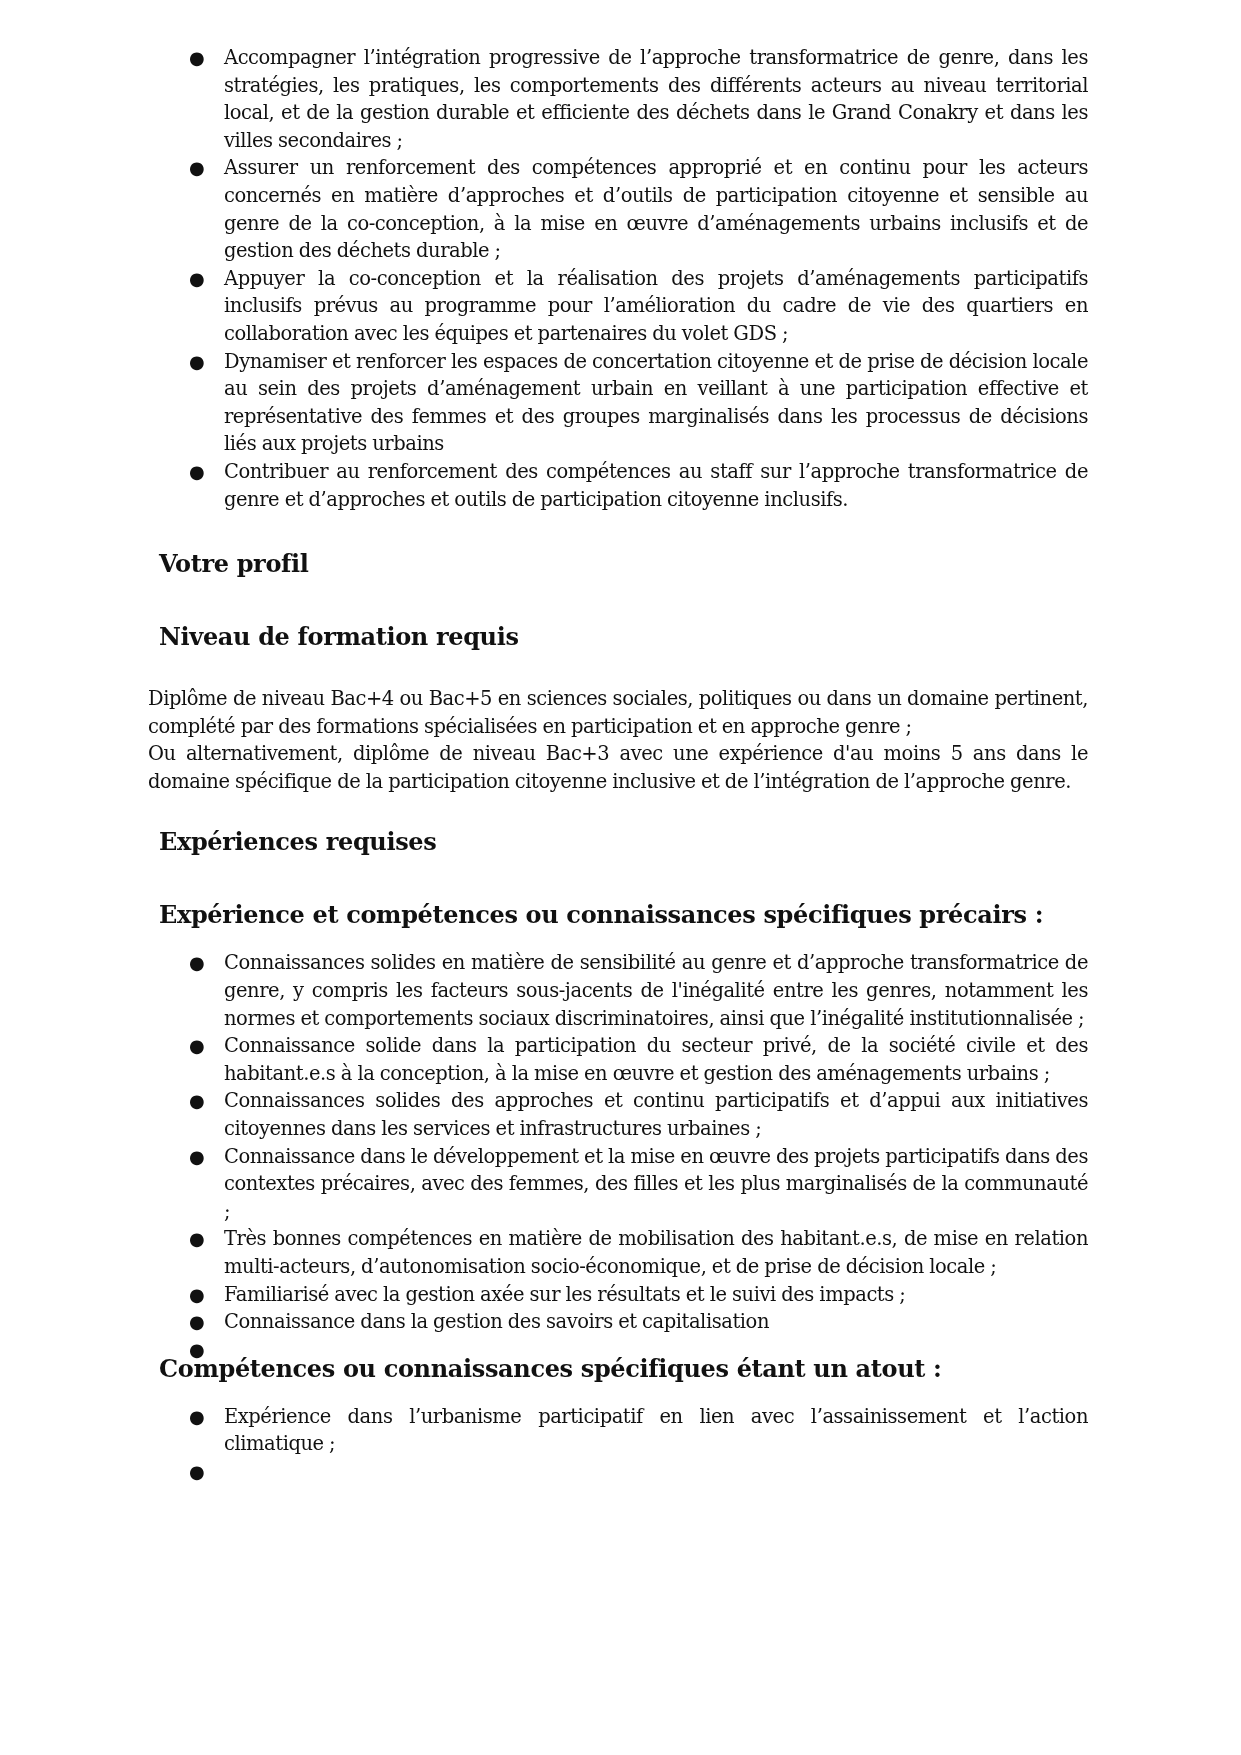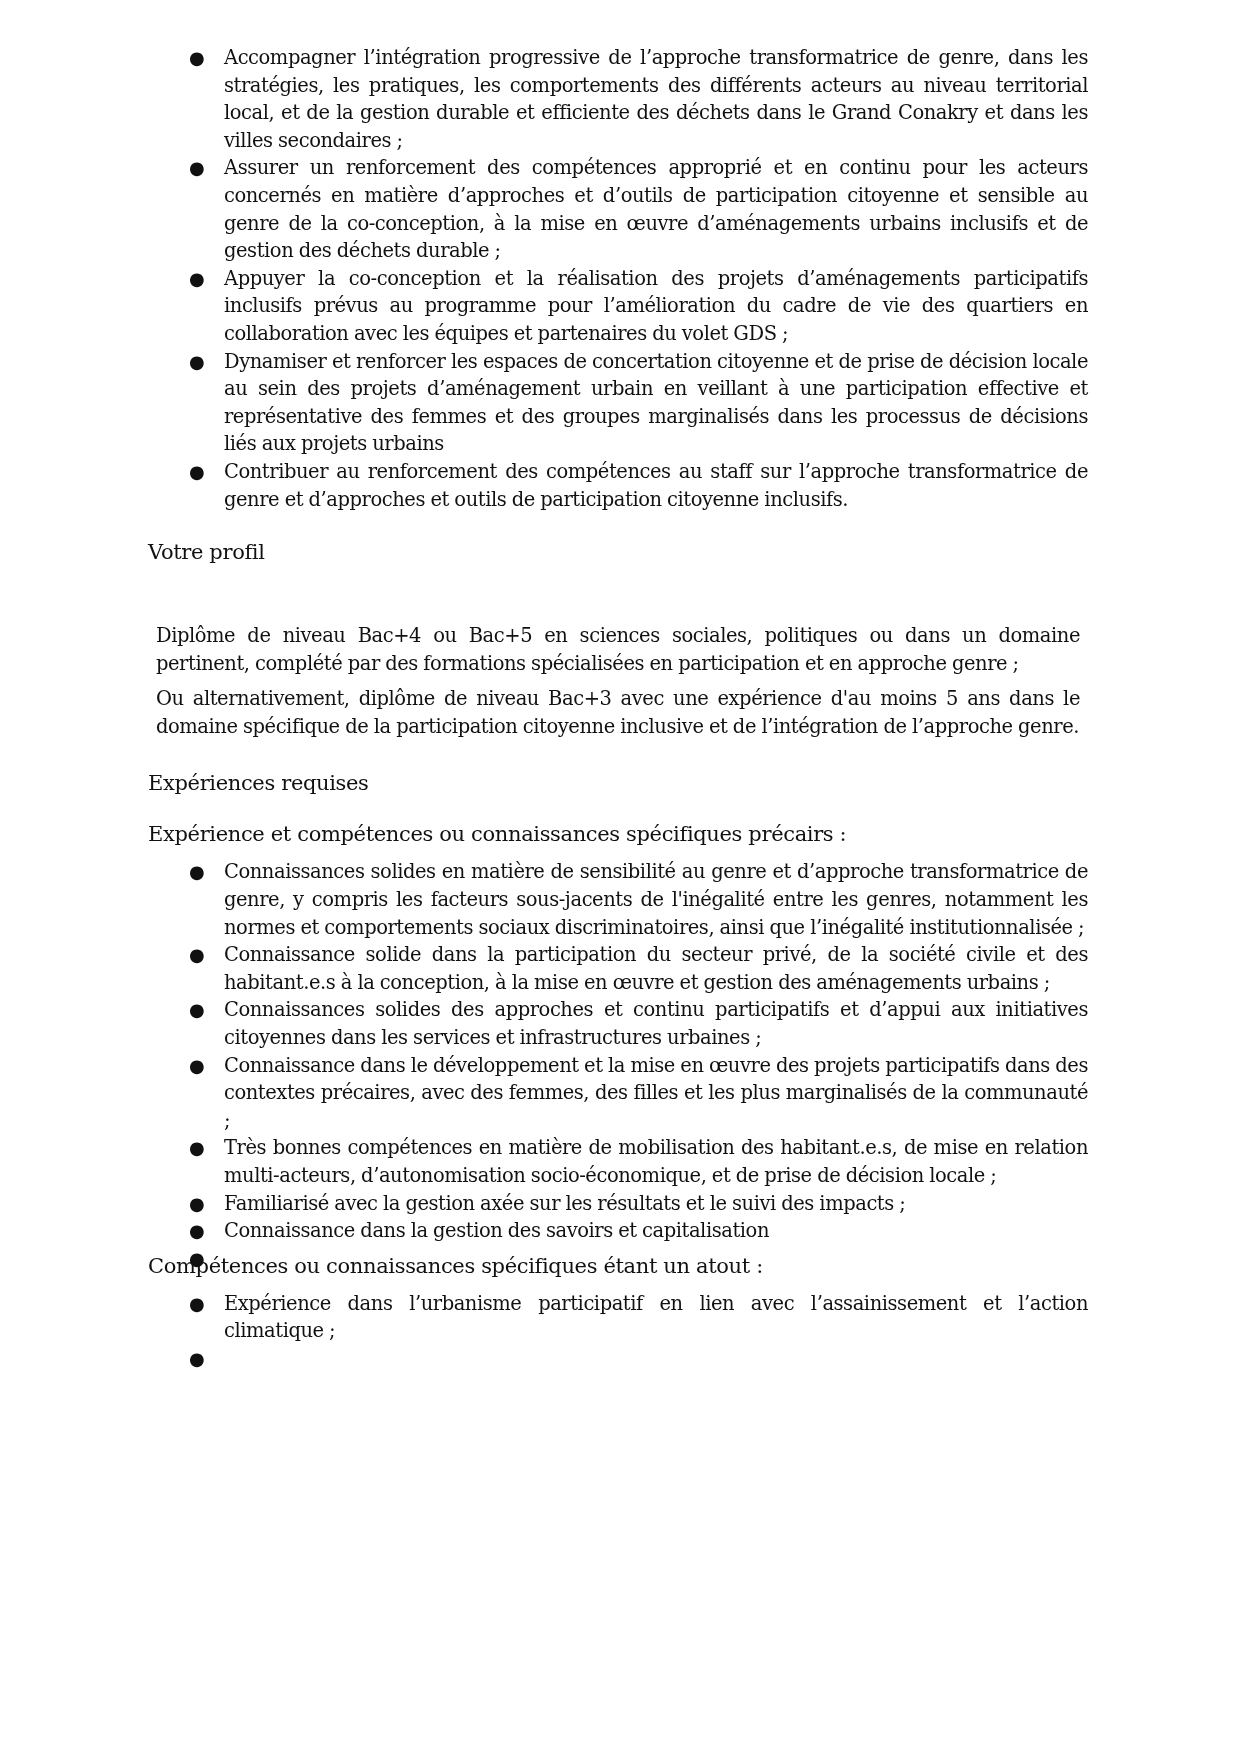--- a/index.html
+++ b/index.html
@@ -6,41 +6,42 @@
   body {
     width: 1241px; height: 1755px; position: relative; overflow: hidden;
     font-family: "DejaVu Serif", "Liberation Serif", serif;
     color: #111111;
   }
   .page { position: absolute; left: 148px; top: 44px; width: 940px; }
   .txt { font-size: 19.5px; line-height: 27.6px; text-align: justify; letter-spacing: -0.45px; word-spacing: -0.3px; }
   ul.blist { list-style: none; margin: 0; padding: 0; }
   ul.blist li { position: relative; padding-left: 76px; }
   ul.blist li .bullet { position: absolute; left: 41px; top: 0; width: 20px; font-size: 18px; }
-  h3 { font-size: 21px; font-weight: normal; margin: 0; line-height: 27px; letter-spacing: -0.35px; }
-  p { margin: 8px; }
+  h3 { font-size: 24px; font-weight: bold; margin: 11px; line-height: 27px; letter-spacing: -0.35px; }
+  p { margin: 0; }
   .gap-s { height: 24px; }
   .gap-m { height: 22px; }
 </style>
 </head>
 <body>
 
 <div class="page">
 
   <ul class="blist txt">
     <li><span class="bullet">●</span><span>Accompagner l’intégration progressive de l’approche transformatrice de genre, dans les stratégies, les pratiques, les comportements des différents acteurs au niveau territorial local, et de la gestion durable et efficiente des déchets dans le Grand Conakry et dans les villes secondaires ;</span></li>
     <li><span class="bullet">●</span><span>Assurer un renforcement des compétences approprié et en continu pour les acteurs concernés en matière d’approches et d’outils de participation citoyenne et sensible au genre de la co-conception, à la mise en œuvre d’aménagements urbains inclusifs et de gestion des déchets durable ;</span></li>
     <li><span class="bullet">●</span><span>Appuyer la co-conception et la réalisation des projets d’aménagements participatifs inclusifs prévus au programme pour l’amélioration du cadre de vie des quartiers en collaboration avec les équipes et partenaires du volet GDS ;</span></li>
     <li><span class="bullet">●</span><span>Dynamiser et renforcer les espaces de concertation citoyenne et de prise de décision locale au sein des projets d’aménagement urbain en veillant à une participation effective et représentative des femmes et des groupes marginalisés dans les processus de décisions liés aux projets urbains</span></li>
     <li><span class="bullet">●</span><span>Contribuer au renforcement des compétences au staff sur l’approche transformatrice de genre et d’approches et outils de participation citoyenne inclusifs.</span></li>
   </ul>
 
   <div style="height:26px"></div>
   <h3>Votre profil</h3>
   <div class="gap-s"></div>
+  <h3>Niveau de formation requis</h3>
   <div class="gap-s"></div>
   <div class="txt">
     <p>Diplôme de niveau Bac+4 ou Bac+5 en sciences sociales, politiques ou dans un domaine pertinent, complété par des formations spécialisées en participation et en approche genre ;</p>
     <p>Ou alternativement, diplôme de niveau Bac+3 avec une expérience d'au moins 5 ans dans le domaine spécifique de la participation citoyenne inclusive et de l’intégration de l’approche genre.</p>
   </div>
 
   <div class="gap-m"></div>
   <h3>Expériences requises</h3>
   <div class="gap-s"></div>
   <h3>Expérience et compétences ou connaissances spécifiques précairs :</h3>

